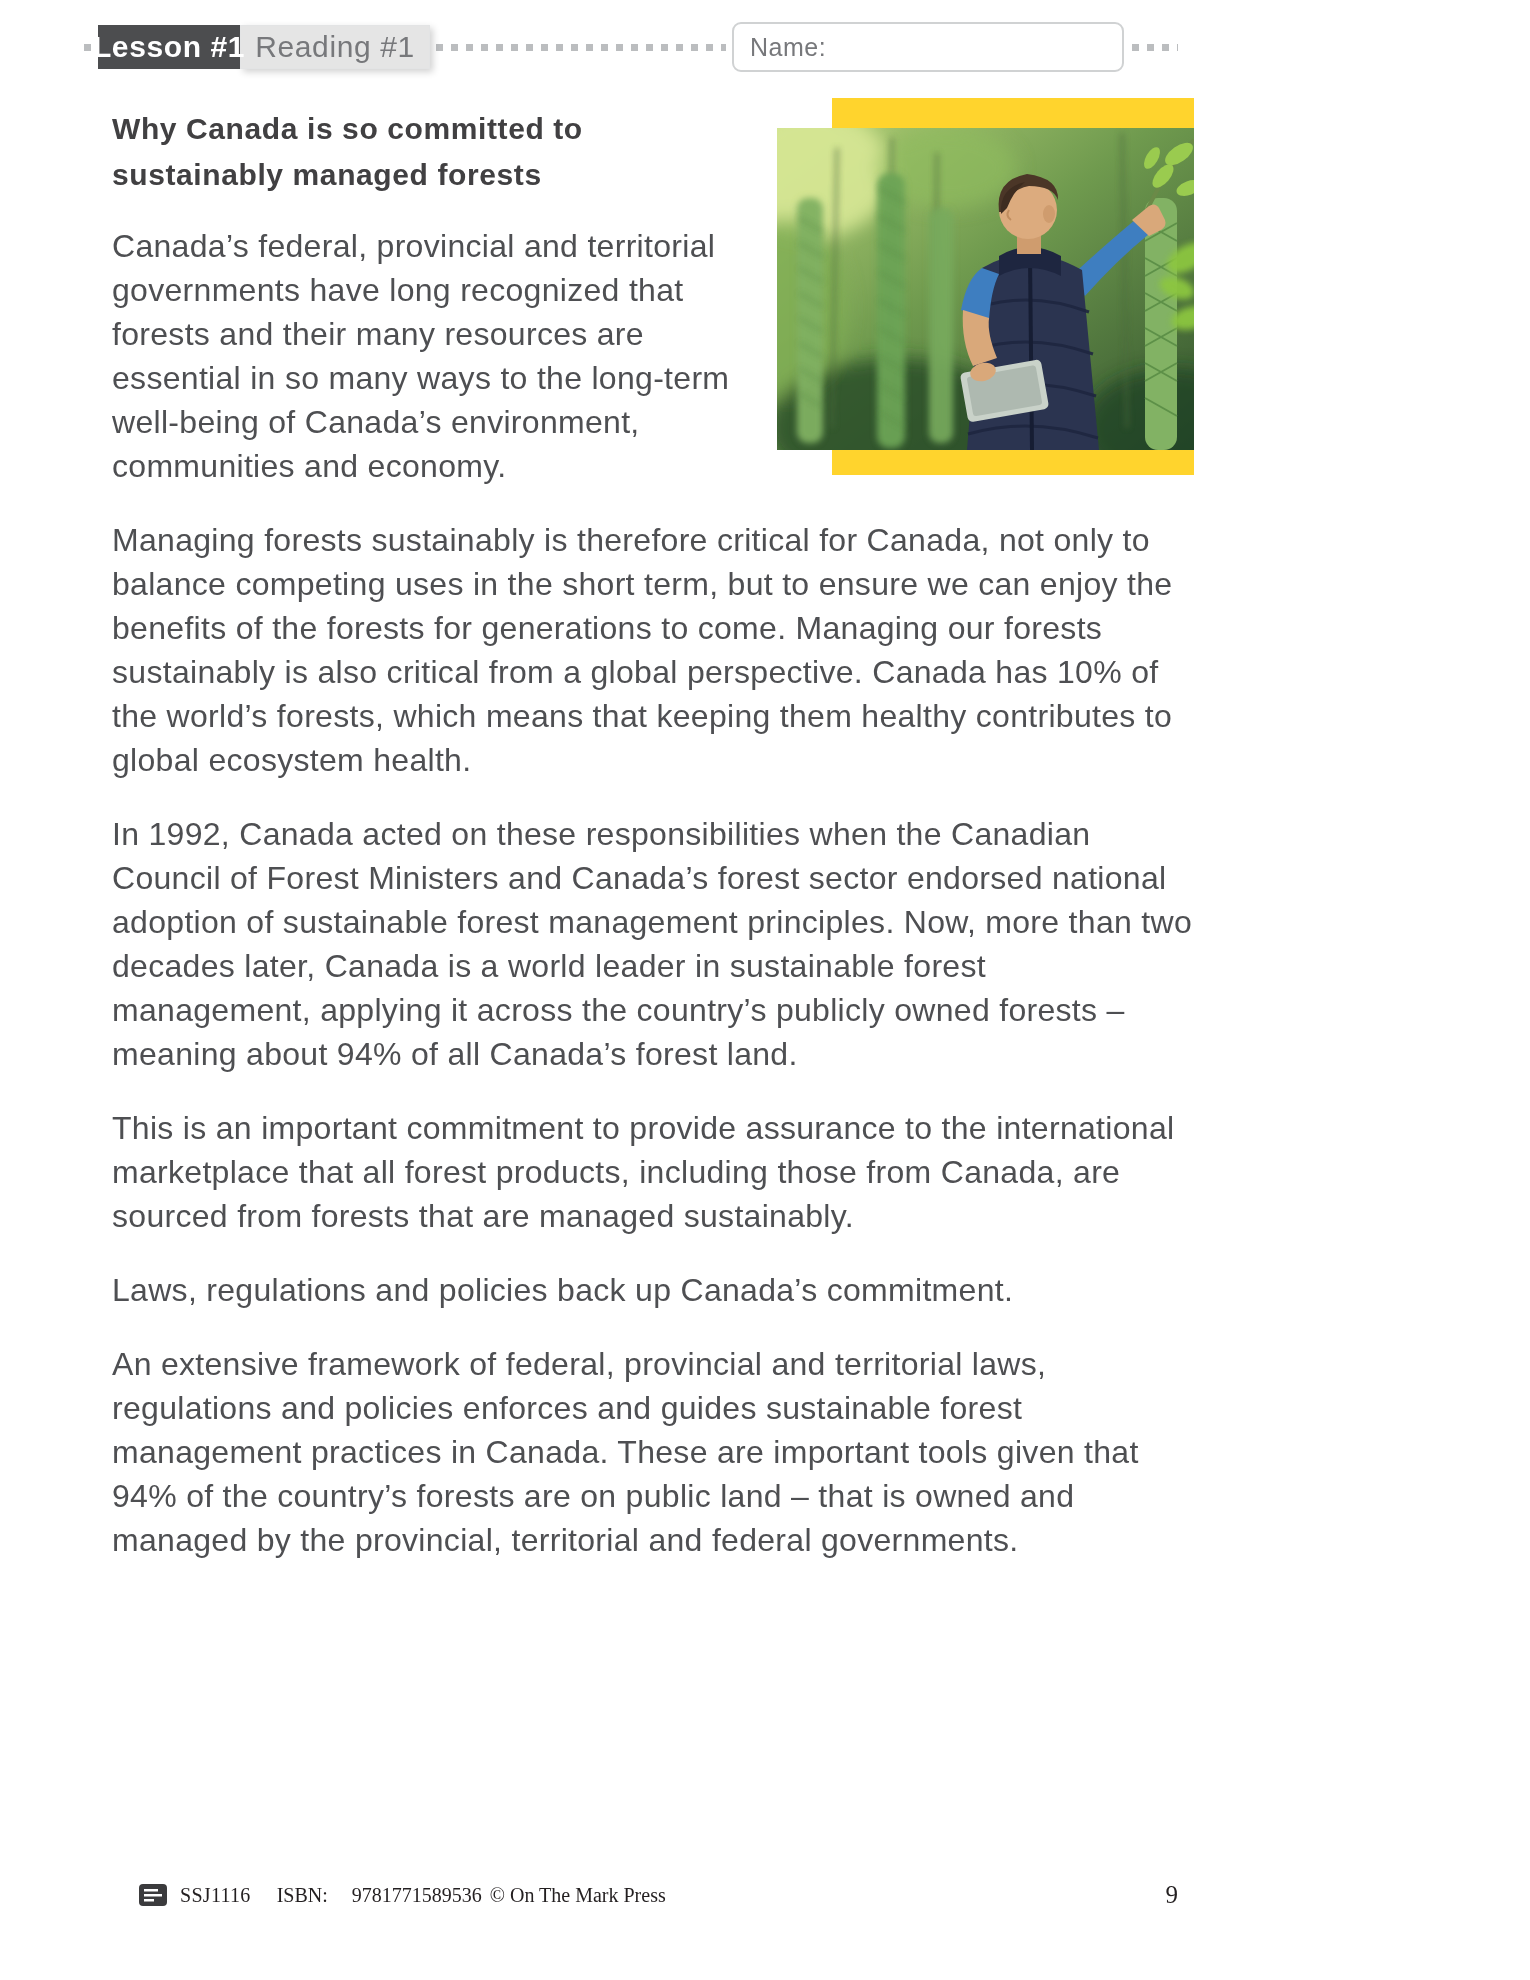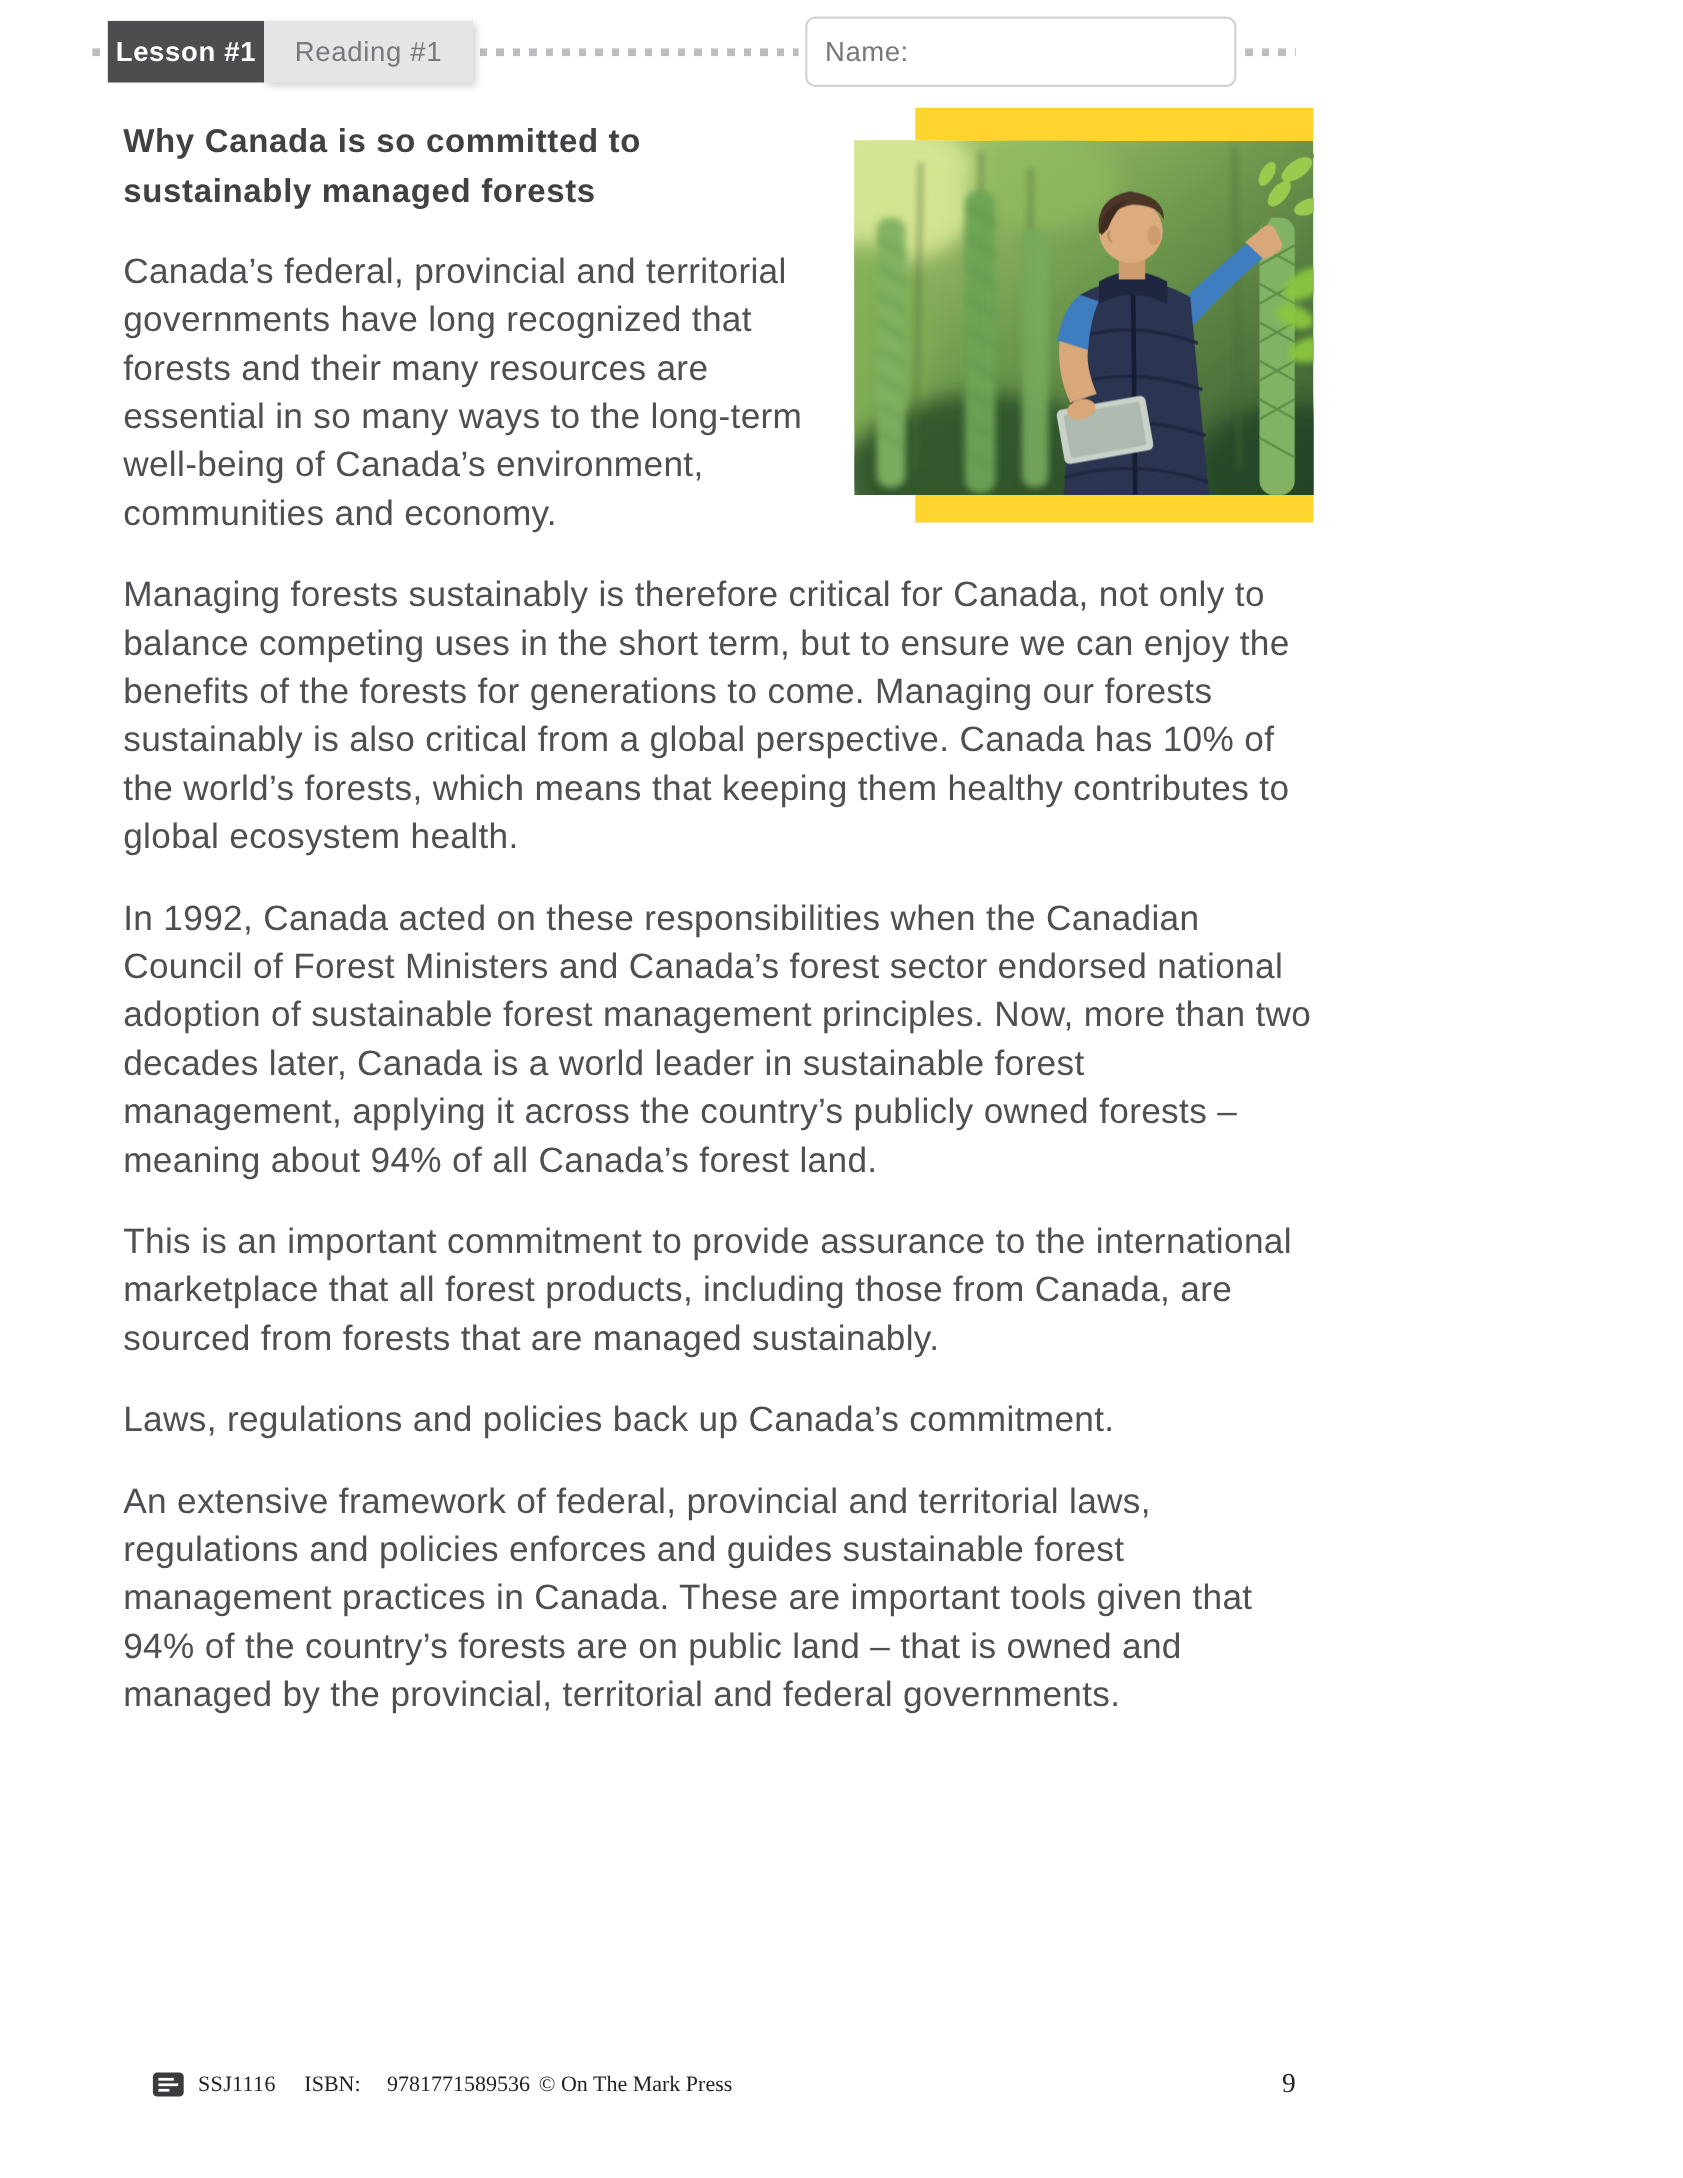--- a/index.html
+++ b/index.html
@@ -21,35 +21,35 @@
   .dots {
     height:7px;
     background-image:repeating-linear-gradient(to right,
       var(--dot-gray,#bbbdbf) 0px, var(--dot-gray,#bbbdbf) 7px,
       transparent 7px, transparent 15px);
   }
   .dots-lead { width:12px; margin-right:2px; }
   .dots-fill { flex:1; margin:0 6px; }
   .dots-end { width:46px; margin-left:8px; }
   .tab {
-    height:56px; display:flex; align-items:center; justify-content:center;
-    font-size:25px; letter-spacing:0.6px; white-space:nowrap;
+    height:44px; display:flex; align-items:center; justify-content:center;
+    font-size:30px; letter-spacing:0.6px; white-space:nowrap;
   }
   .tab-lesson {
     background:var(--tab-dark-bg,#4c4d4f); color:var(--tab-dark-text,#ffffff);
     font-weight:bold; width:142px; z-index:2;
   }
   .tab-reading {
     background:#e5e5e5; color:var(--tab-light-text,#77787b);
     width:190px; border:1px solid #e3e4e5;
     box-shadow:3px 3px 7px rgba(0,0,0,0.18);
     z-index:1;
   }
   .name-box {
-    width:392px; height:64px;
+    width:392px; height:50px;
     border:2px solid #d0d2d3; border-radius:9px; background:#ffffff;
     display:flex; align-items:center; padding-left:16px;
     font-size:25px; color:var(--tab-light-text,#6d6e71); letter-spacing:0.5px;
   }
 
   
   .content { position:absolute; left:112px; top:98px; width:1082px; }
   .photo-block {
     float:right; width:417px; height:377px;
     margin-left:40px; margin-bottom:22px;

